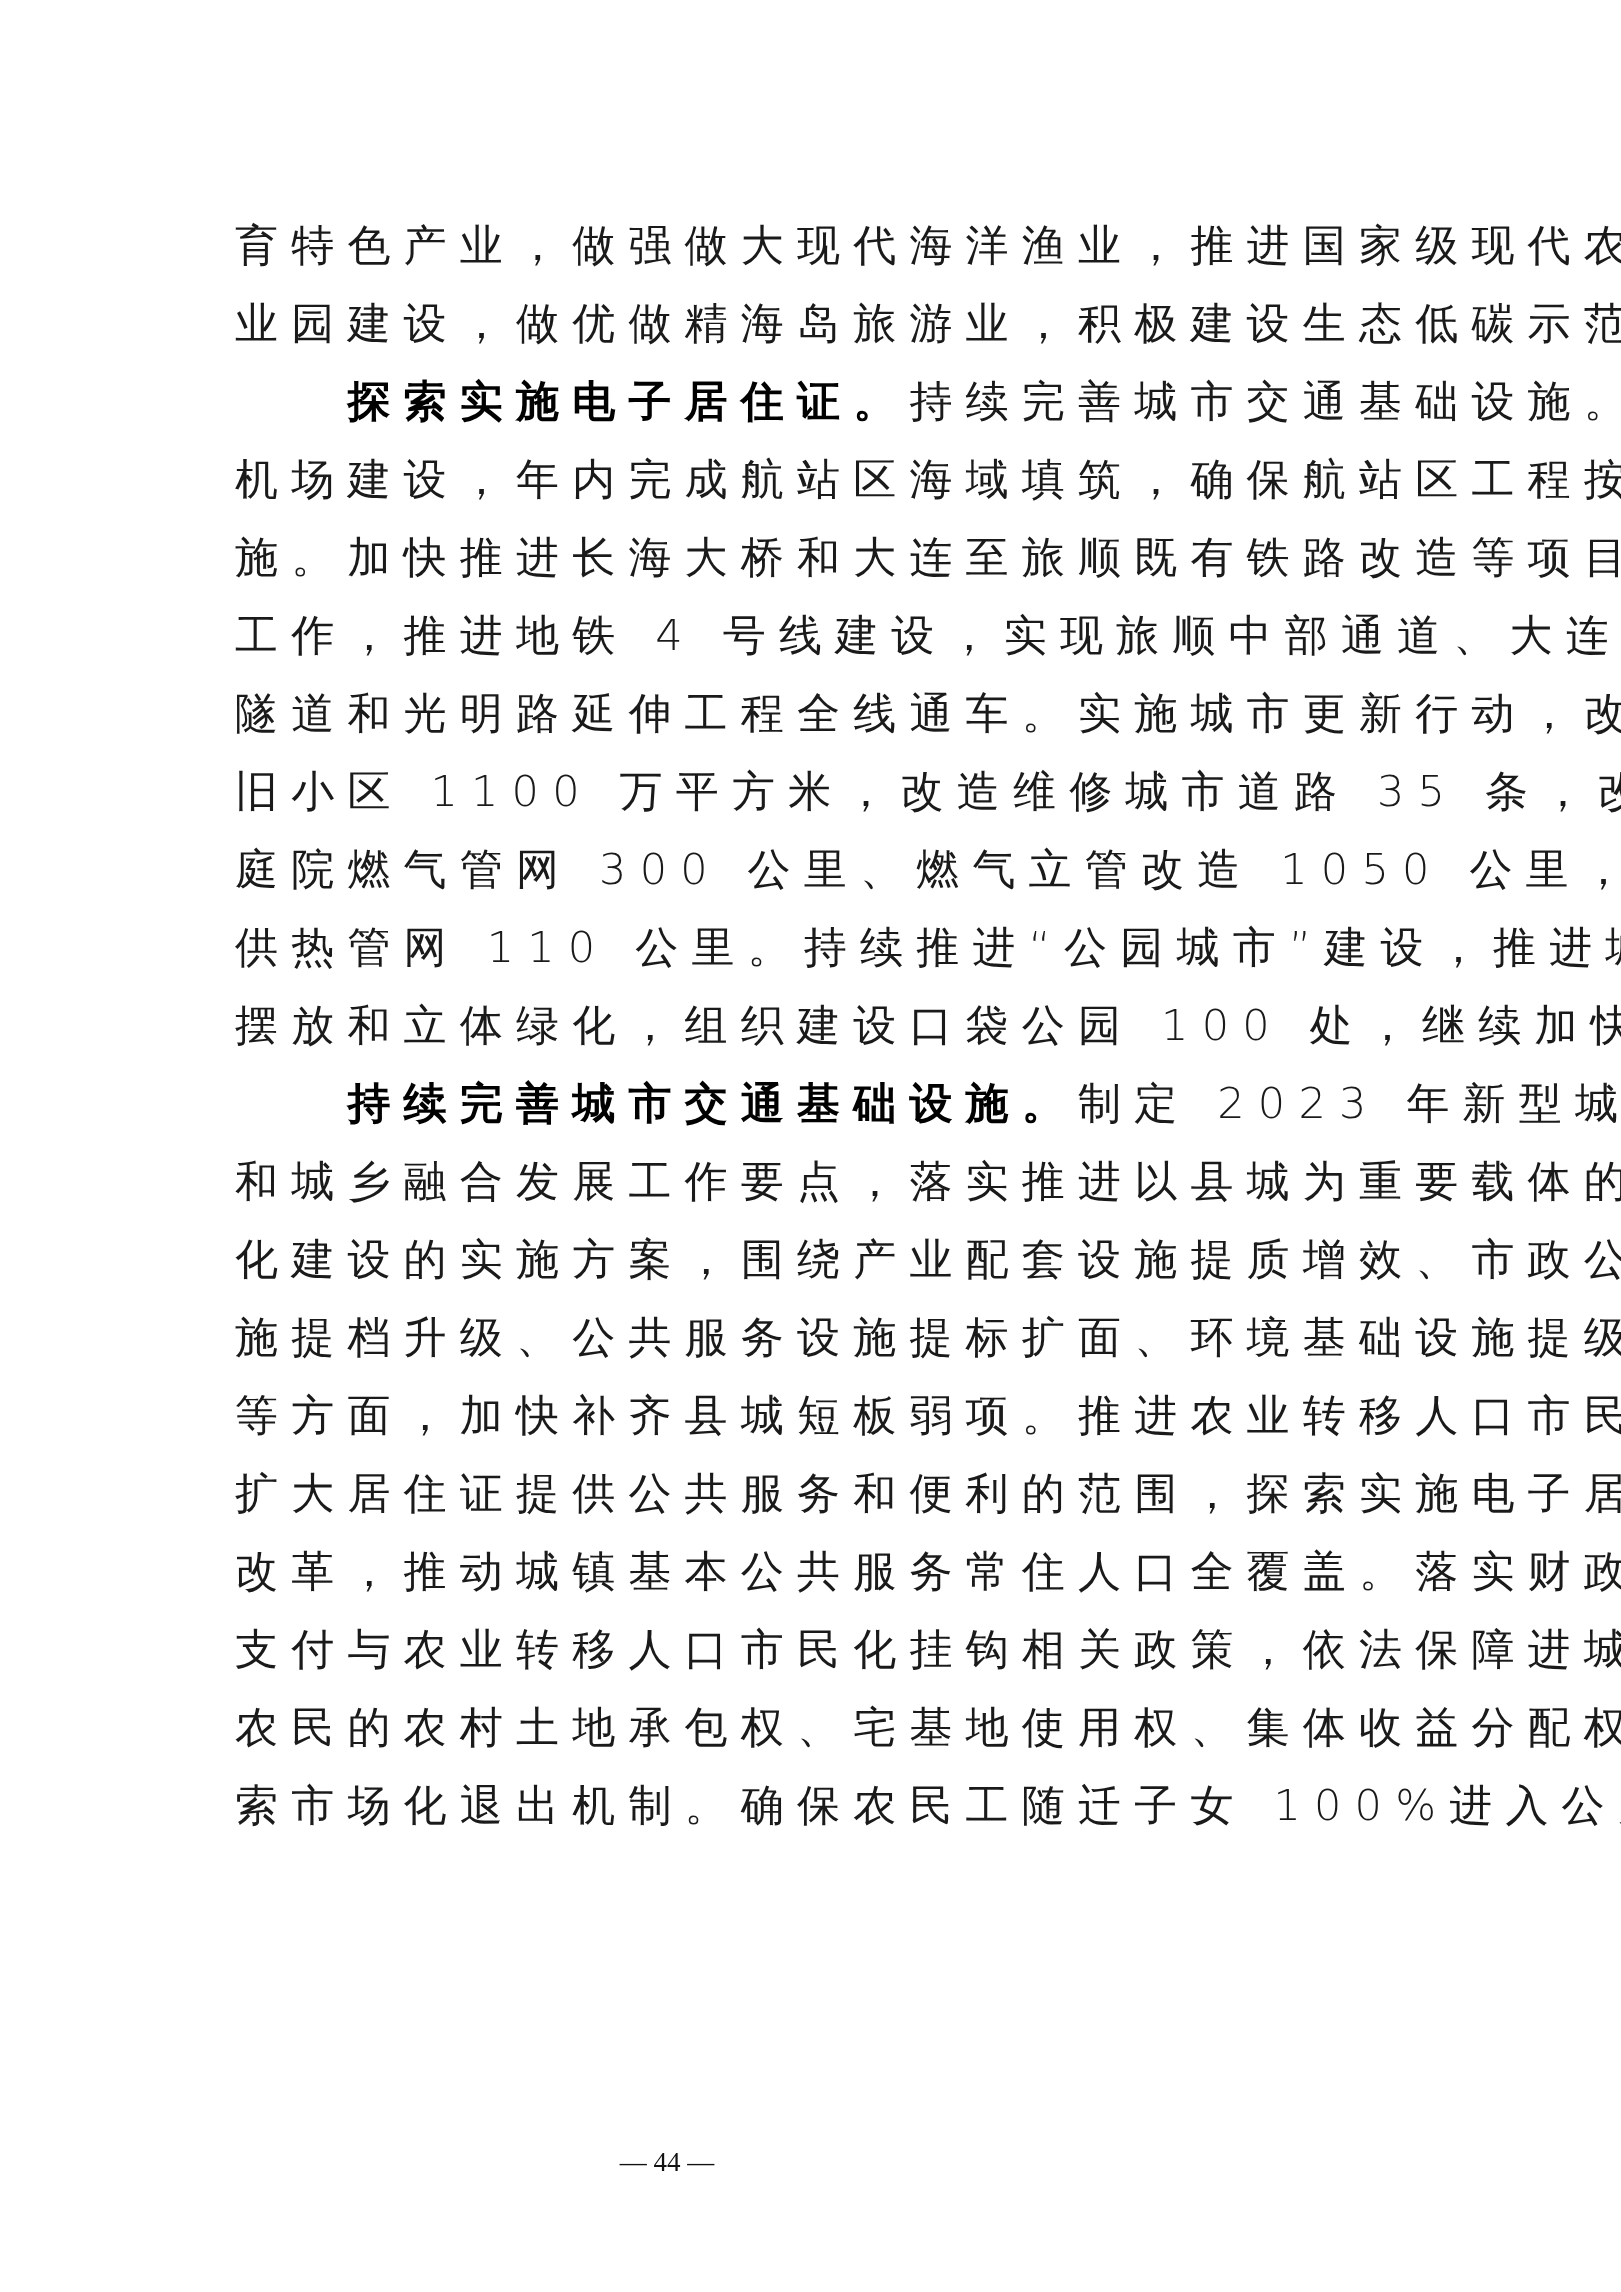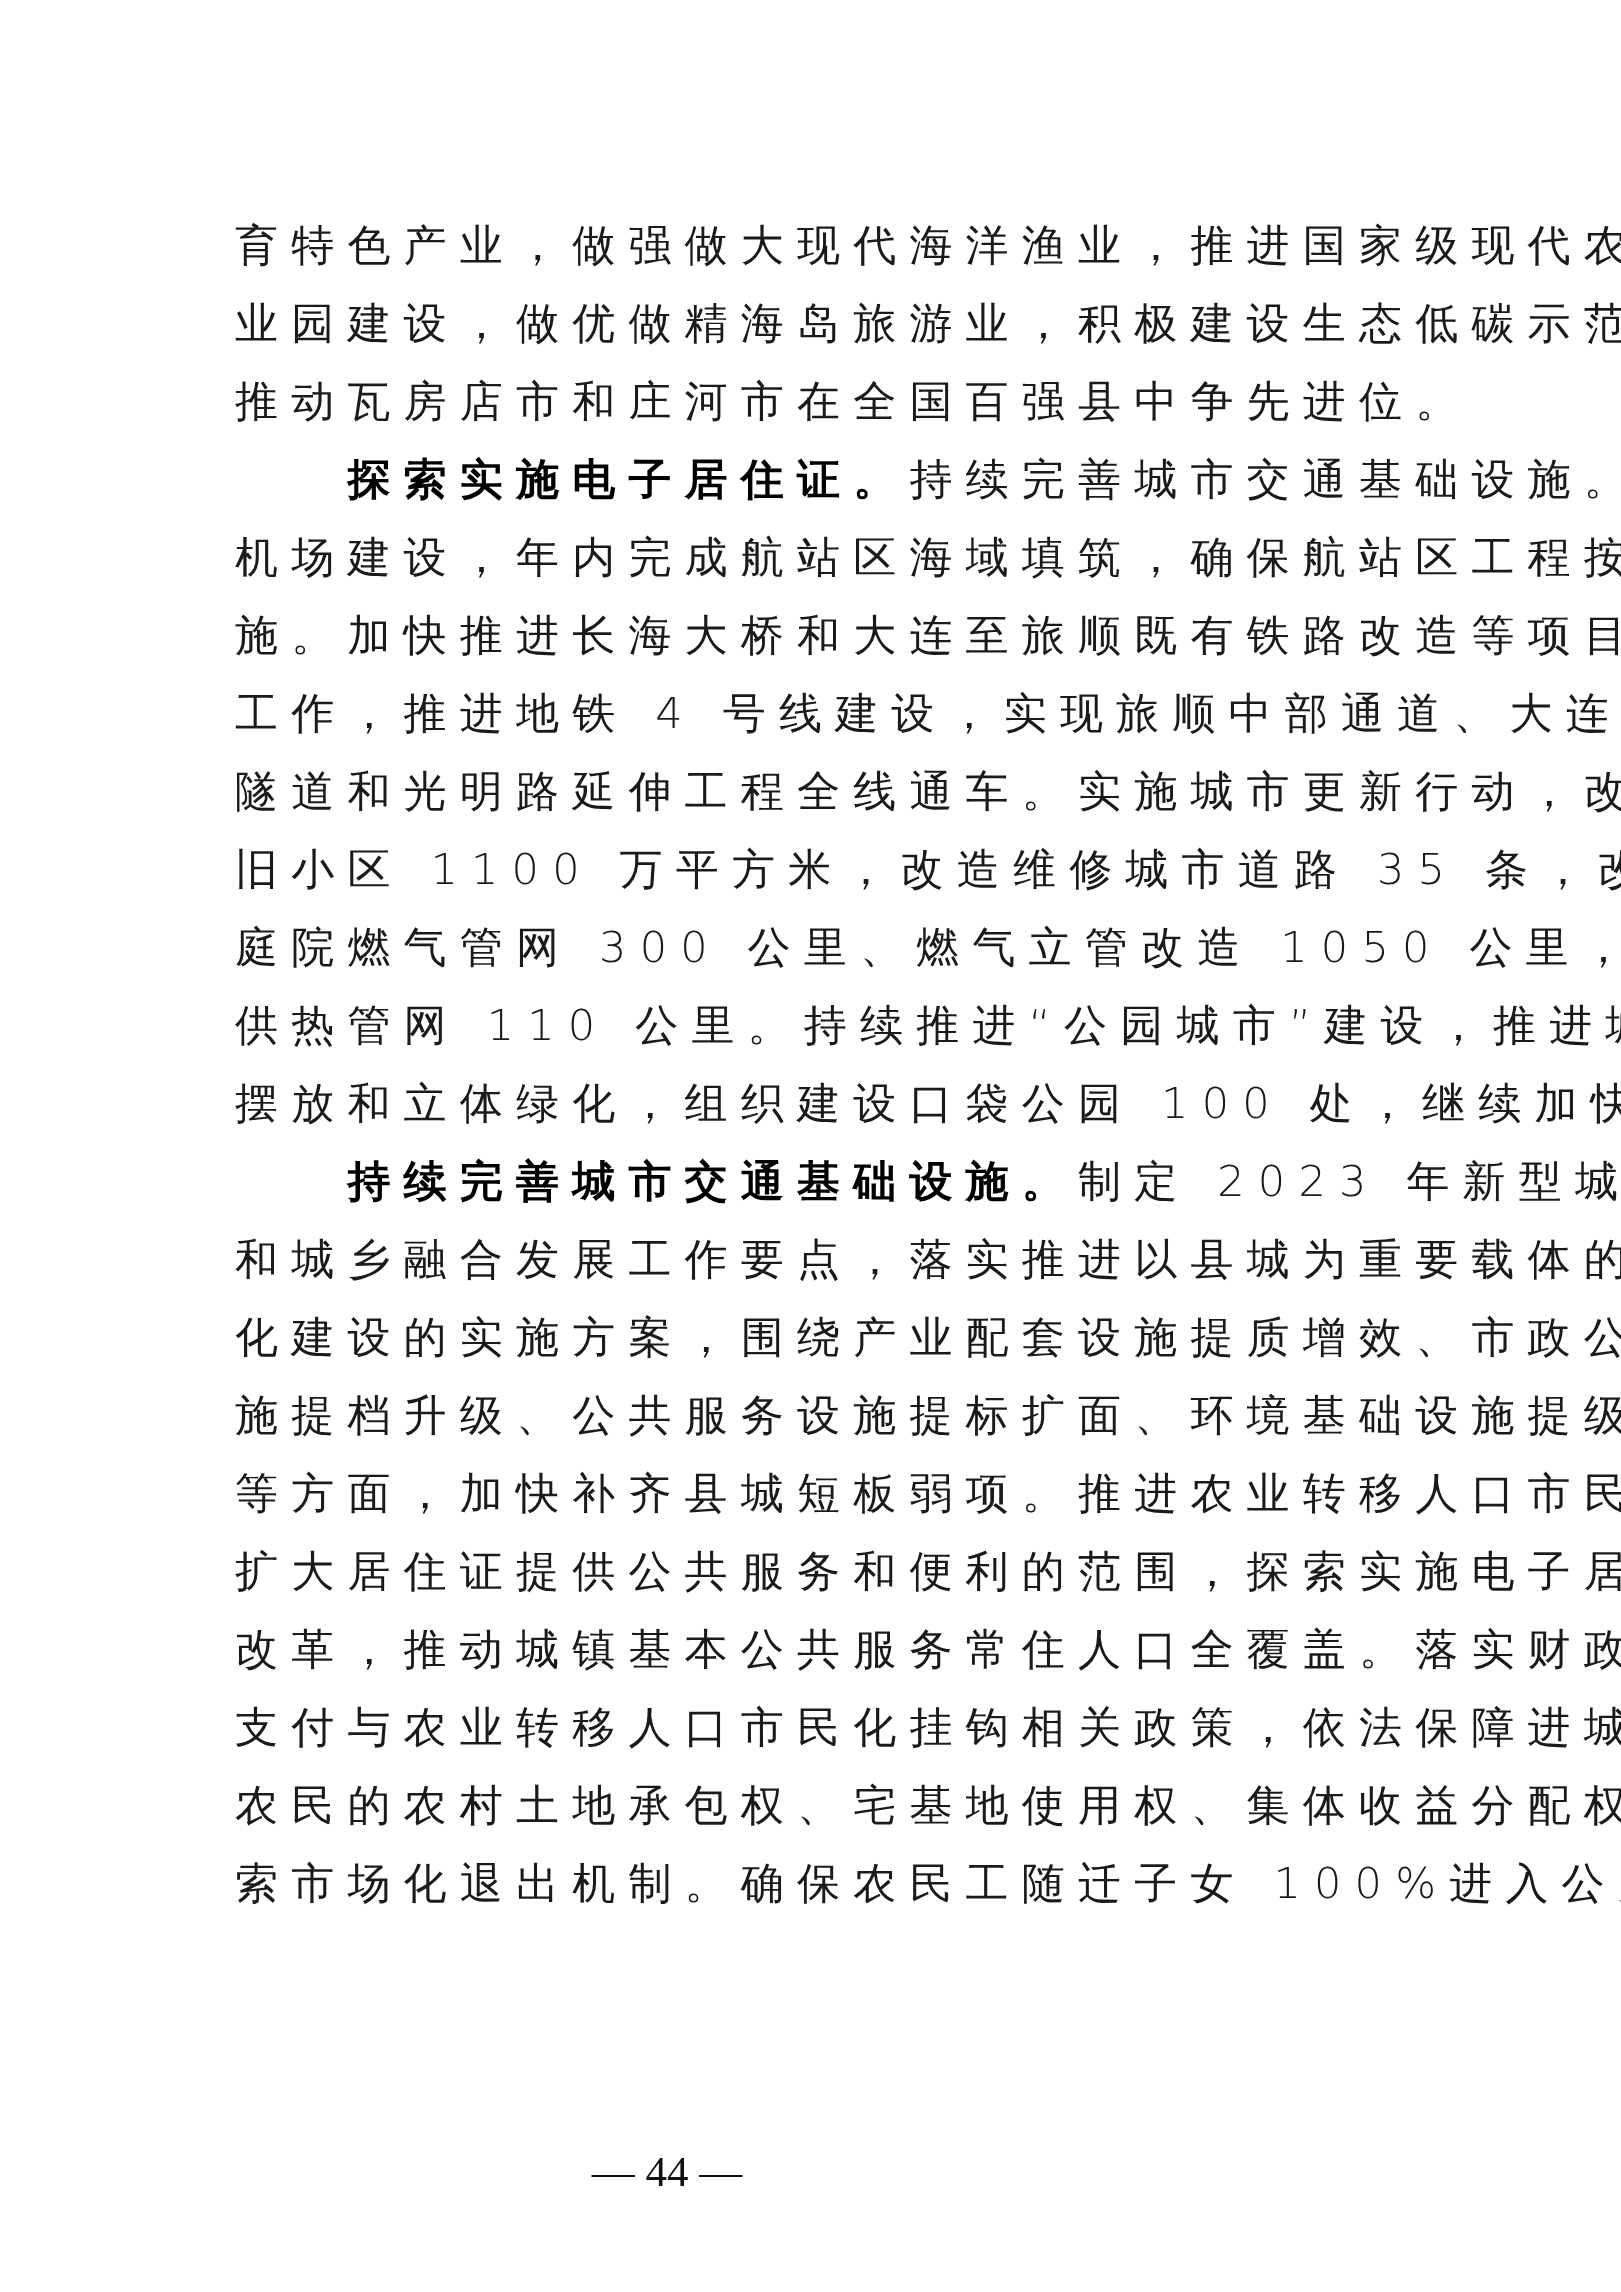--- a/index.html
+++ b/index.html
@@ -40,31 +40,30 @@
       font-weight: bold;
       color: #000;
     }
     .footer {
       position: absolute;
       left: 0;
       width: 1334px;
       top: 2147px;
       text-align: center;
       font-family: "Liberation Serif", "DejaVu Serif", serif;
-      font-size: 43px;
+      font-size: 27px;
       color: #111;
     }
   </style>
 </head>
 <body>
 
 <div class="page" id="doc">
     <div class="line"><span>育特色产业，做强做大现代海洋渔业，推进国家级现代农业产</span></div>
     <div class="line"><span>业园建设，做优做精海岛旅游业，积极建设生态低碳示范岛。</span></div>
-    <div class="line last"><span>推动瓦房店市和庄河市在全国百强县中争先进位。</span></div>
     <div class="line"><span>　　</span><span class="bold">探索实施电子居住证。</span><span>持续完善城市交通基础设施。加快新</span></div>
     <div class="line"><span>机场建设，年内完成航站区海域填筑，确保航站区工程按期实</span></div>
     <div class="line"><span>施。加快推进长海大桥和大连至旅顺既有铁路改造等项目前期</span></div>
     <div class="line"><span>工作，推进地铁 4 号线建设，实现旅顺中部通道、大连湾海底</span></div>
     <div class="line"><span>隧道和光明路延伸工程全线通车。实施城市更新行动，改造老</span></div>
     <div class="line"><span>旧小区 1100 万平方米，改造维修城市道路 35 条，改造市政及</span></div>
     <div class="line"><span>庭院燃气管网 300 公里、燃气立管改造 1050 公里，更新改造</span></div>
     <div class="line"><span>供热管网 110 公里。持续推进“公园城市”建设，推进城市鲜花</span></div>
     <div class="line"><span>摆放和立体绿化，组织建设口袋公园 100 处，继续加快城市景</span></div>
     <div class="line"><span>　　</span><span class="bold">持续完善城市交通基础设施。</span><span>制定 2023 年新型城镇化</span></div>

